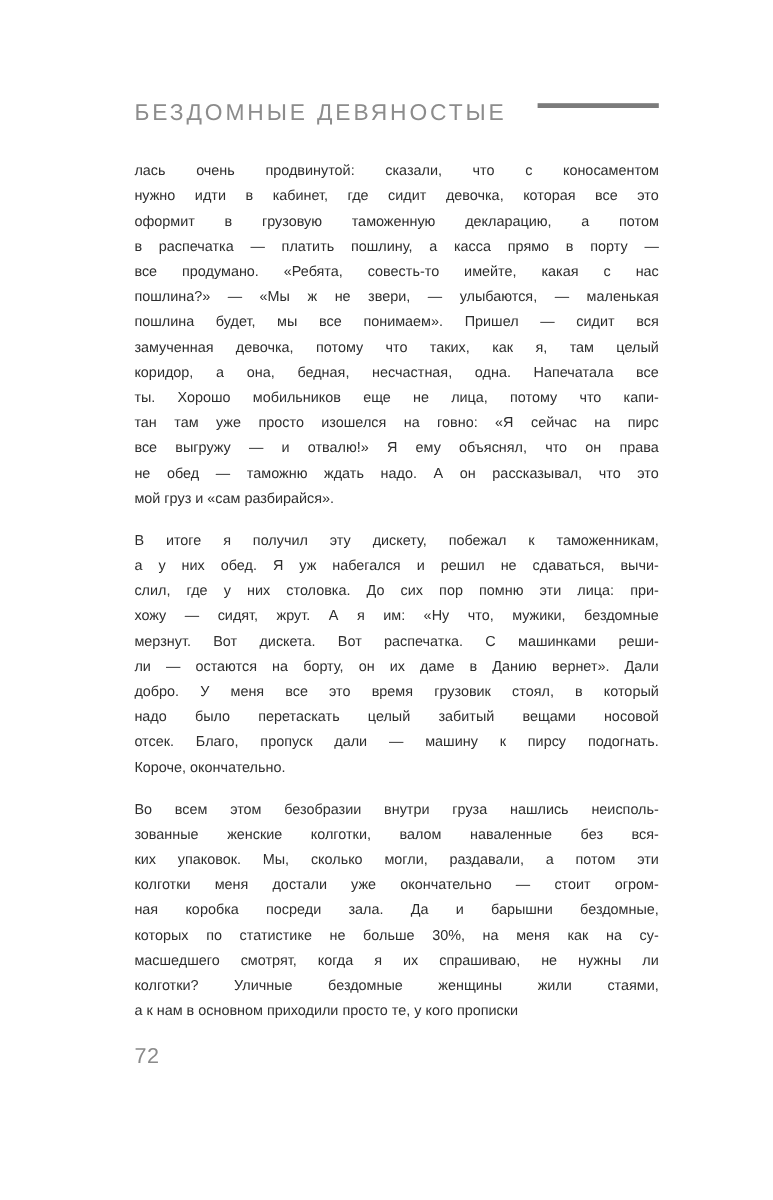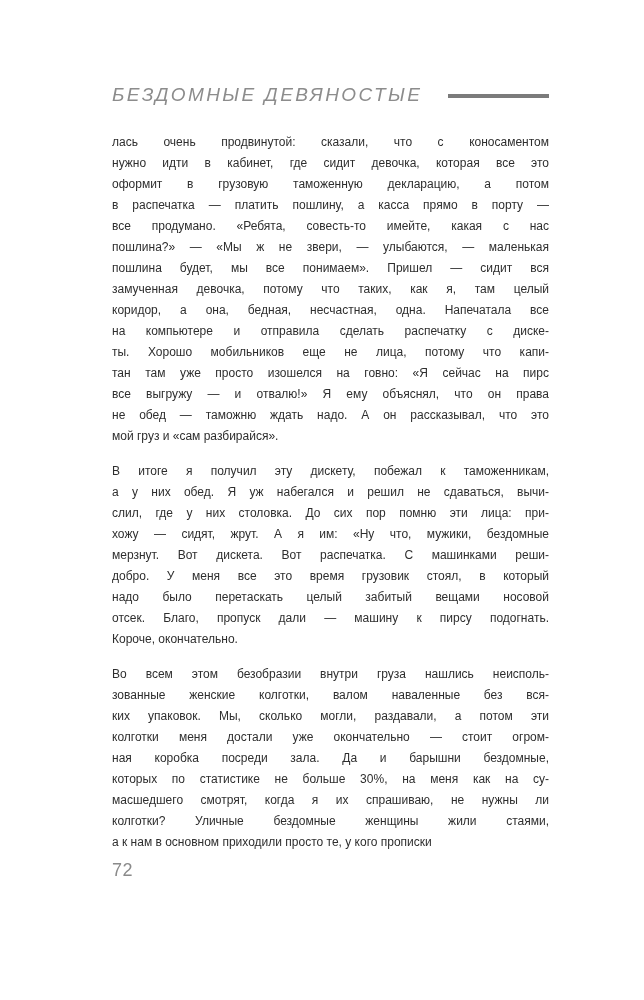--- a/index.html
+++ b/index.html
@@ -21,24 +21,23 @@
     overflow: hidden;
   }
   .content {
     position: absolute;
     left: 112px;
     top: 84px;
     width: 437px;
   }
   .running-header {
     display: flex;
-    align-items: center;
+    align-items: flex-start;
     justify-content: space-between;
     height: 22px;
-    font-style: italic;
   }
   .running-header .title {
     font-size: 19px;
     letter-spacing: 2.4px;
     font-weight: 400;
     color: var(--header-text);
     text-transform: uppercase;
     white-space: nowrap;
   }
   .running-header .rule {
@@ -60,21 +59,21 @@
     text-align: justify;
     text-align-last: justify;
     white-space: normal;
     height: 21px;
     overflow: visible;
   }
   .line.last {
     text-align-last: left;
   }
   .page-number {
-    margin-top: 7px;
+    margin-top: 17px;
     font-size: 18px;
     color: var(--page-number);
     letter-spacing: 0.5px;
   }
 </style>
 </head>
 <body>
 
 <div class="page">
   <div class="content">
@@ -88,33 +87,33 @@
         <div class="paragraph">
           <div class="line">лась очень продвинутой: сказали, что с коносаментом</div>
           <div class="line">нужно идти в кабинет, где сидит девочка, которая все это</div>
           <div class="line">оформит в грузовую таможенную декларацию, а потом</div>
           <div class="line">в распечатка — платить пошлину, а касса прямо в порту —</div>
           <div class="line">все продумано. «Ребята, совесть-то имейте, какая с нас</div>
           <div class="line">пошлина?» — «Мы ж не звери, — улыбаются, — маленькая</div>
           <div class="line">пошлина будет, мы все понимаем». Пришел — сидит вся</div>
           <div class="line">замученная девочка, потому что таких, как я, там целый</div>
           <div class="line">коридор, а она, бедная, несчастная, одна. Напечатала все</div>
-          <div class="line">на компьютере и отправила сделать распечатку с диске-</div>
           <div class="line">ты. Хорошо мобильников еще не лица, потому что капи-</div>
           <div class="line">тан там уже просто изошелся на говно: «Я сейчас на пирс</div>
           <div class="line">все выгружу — и отвалю!» Я ему объяснял, что он права</div>
           <div class="line">не обед — таможню ждать надо. А он рассказывал, что это</div>
           <div class="line last">мой груз и «сам разбирайся».</div>
         </div>
         <div class="paragraph">
           <div class="line">В итоге я получил эту дискету, побежал к таможенникам,</div>
           <div class="line">а у них обед. Я уж набегался и решил не сдаваться, вычи-</div>
           <div class="line">слил, где у них столовка. До сих пор помню эти лица: при-</div>
           <div class="line">хожу — сидят, жрут. А я им: «Ну что, мужики, бездомные</div>
           <div class="line">мерзнут. Вот дискета. Вот распечатка. С машинками реши-</div>
+          <div class="line">ли — остаются на борту, он их даме в Данию вернет». Дали</div>
           <div class="line">добро. У меня все это время грузовик стоял, в который</div>
           <div class="line">надо было перетаскать целый забитый вещами носовой</div>
           <div class="line">отсек. Благо, пропуск дали — машину к пирсу подогнать.</div>
           <div class="line last">Короче, окончательно.</div>
         </div>
         <div class="paragraph">
           <div class="line">Во всем этом безобразии внутри груза нашлись неисполь-</div>
           <div class="line">зованные женские колготки, валом наваленные без вся-</div>
           <div class="line">ких упаковок. Мы, сколько могли, раздавали, а потом эти</div>
           <div class="line">колготки меня достали уже окончательно — стоит огром-</div>

